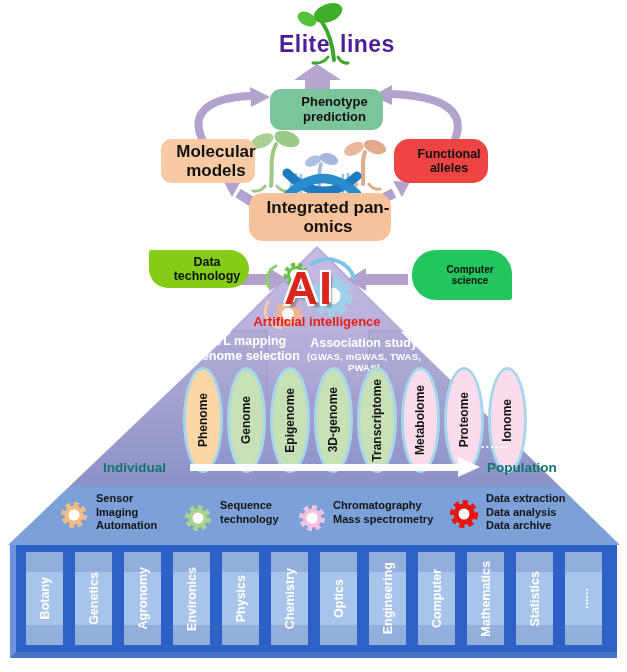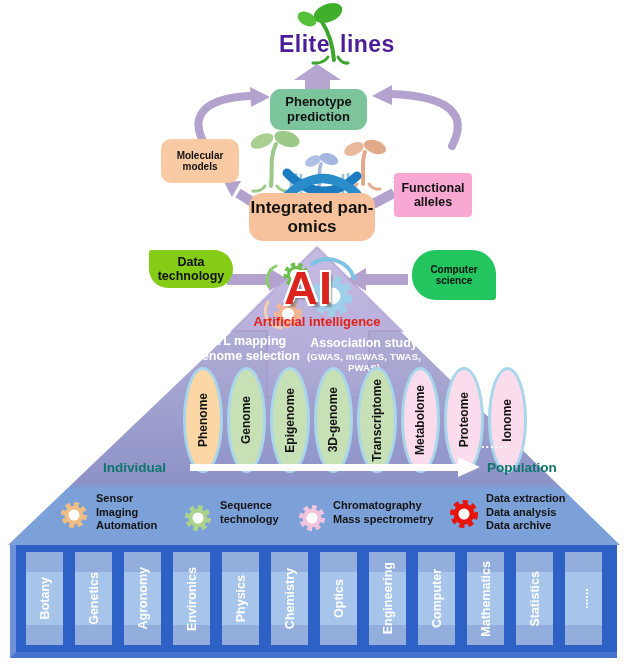--- a/index.html
+++ b/index.html
@@ -5,24 +5,24 @@
   html,body{margin:0;padding:0;background:#fff;}
   .stage{position:relative;width:627px;height:672px;background:#fff;overflow:hidden;
          font-family:"Liberation Sans",sans-serif;color:#111;}
   .abs{position:absolute;}
   
   .logo-word{top:31px;font-size:23px;font-weight:800;letter-spacing:.5px;color:#4c1d95;z-index:5;}
   #word-left{left:250px;width:80px;text-align:right;}
   #word-right{left:340px;}
   
   .box{display:flex;align-items:center;justify-content:center;text-align:center;
-       font-weight:700;z-index:3;line-height:1.12;}
+       font-weight:700;z-index:3;line-height:1.12;padding-left:16px;}
   .box-phenotype{left:270px;top:89px;width:97px;height:41px;background:#7cc59c;border-radius:11px;font-size:13px;}
-  .box-molecular{left:161px;top:139px;width:78px;height:44px;background:#f8caa4;border-radius:10px;font-size:10px;}
-  .box-functional{left:394px;top:139px;width:78px;height:44px;background:#f9a8d4;border-radius:4px;font-size:12.5px;margin-top:34px;}
+  .box-molecular{left:161px;top:139px;width:78px;height:44px;background:#f8caa4;border-radius:10px;font-size:17px;}
+  .box-functional{left:394px;top:139px;width:78px;height:44px;background:#ef4444;border-radius:15px;font-size:12.5px;}
   .box-integrated{left:249px;top:193px;width:126px;height:48px;background:#f7c29b;border-radius:14px;font-size:17px;}
   .box-datatech{left:149px;top:250px;width:84px;height:38px;background:#84cc16;border-radius:3px 24px 24px 24px;font-size:12.5px;}
   .box-compsci{left:412px;top:250px;width:84px;height:50px;background:#22c55e;border-radius:24px 24px 3px 24px;font-size:10px;}
   
   .ai-abbr{left:284px;top:260px;font-size:47px;font-weight:800;color:#db241e;z-index:6;letter-spacing:1px;
      text-shadow:-2px -2px 0 #fff,2px -2px 0 #fff,-2px 2px 0 #fff,3px 3px 2px rgba(110,110,110,.65);}
   .ai-caption{left:230px;top:314px;width:174px;text-align:center;font-size:13px;font-weight:800;color:#e51f16;z-index:6;}
   
   .pyramid{left:8px;top:250px;width:612px;height:295px;z-index:1;
      clip-path:polygon(50.5% 0%,100% 100%,0% 100%);

